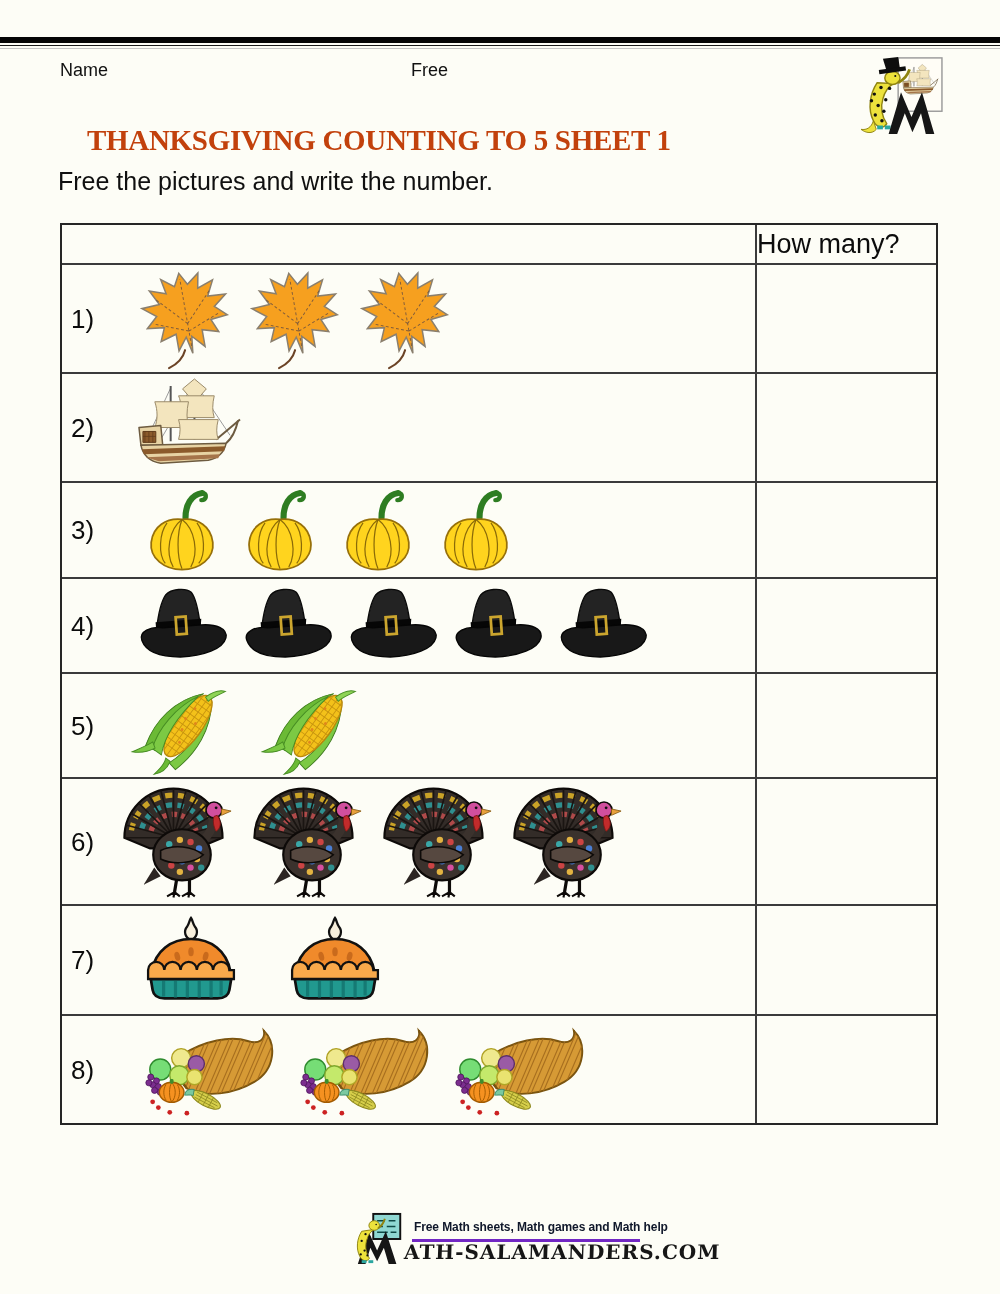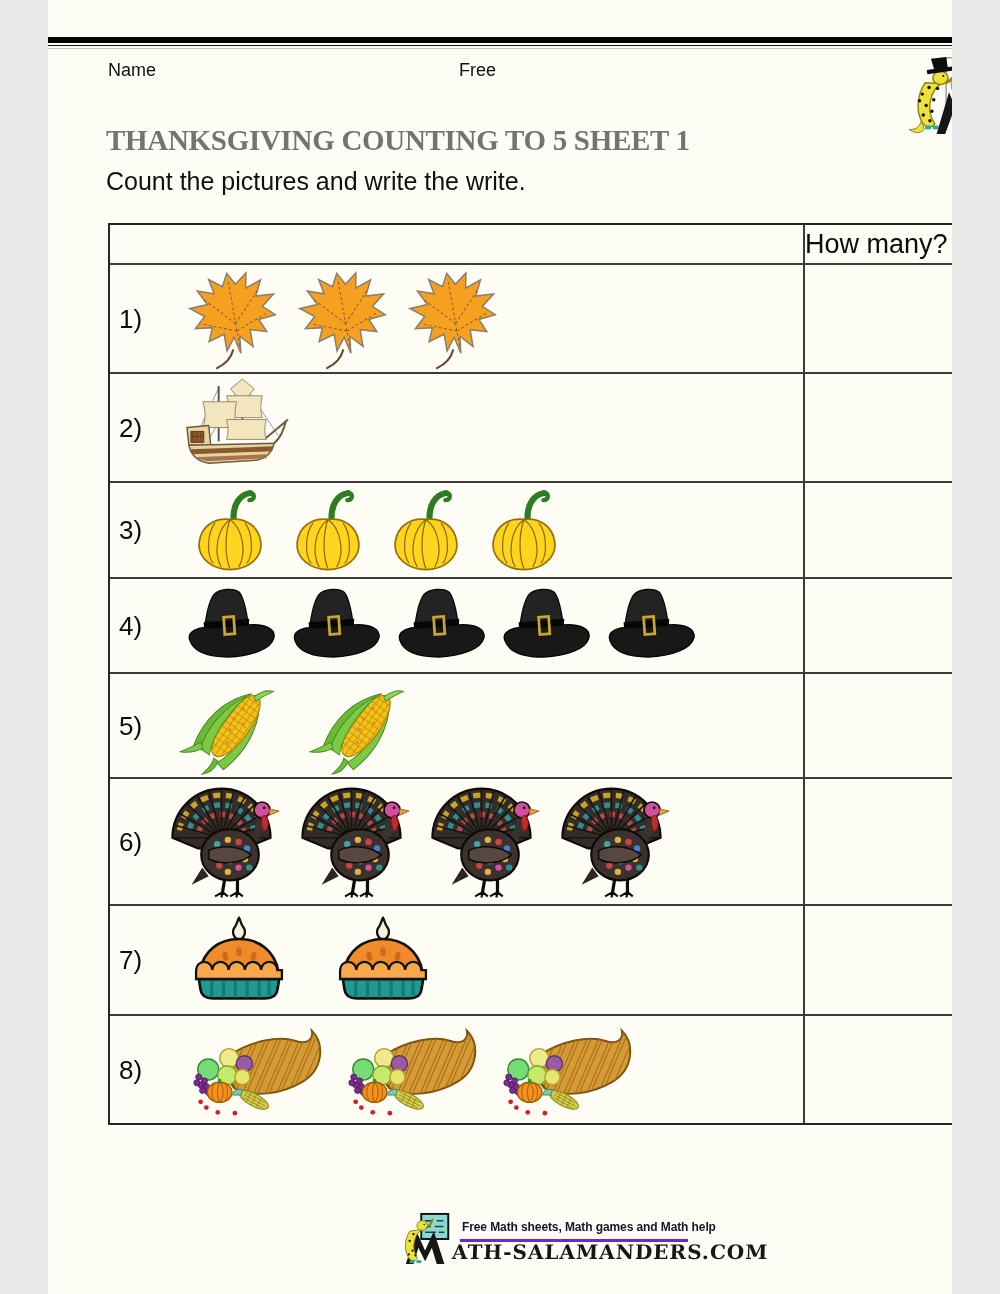--- a/index.html
+++ b/index.html
@@ -1,17 +1,17 @@
 <!DOCTYPE html>
 <html><head>
 <meta charset="utf-8">
 <style>
   html,body{margin:0;padding:0;}
   body{background:#e9e9e9;font-family:"Liberation Sans", sans-serif;}
-  .page{position:relative;width:904px;height:1294px;background:#FDFDF6;margin:0 auto;overflow:hidden;}
+  .page{position:relative;width:1000px;height:1294px;background:#FDFDF6;margin:0 auto;overflow:hidden;}
 
   .top-rule{position:absolute;left:0;top:37px;width:1000px;height:12px;}
   .top-rule .b1{height:6px;background:#050505;}
   .top-rule .b2{height:2px;background:#FDFDF6;}
   .top-rule .b3{height:1px;background:#1a1a1a;}
   .top-rule .b4{height:2px;background:#FDFDF6;}
   .top-rule .b5{height:1px;background:#c4c4c4;}
 
   .name-label{position:absolute;left:60px;top:60px;font-size:18px;color:#111;}
   .date-label{position:absolute;left:411px;top:60px;font-size:18px;color:#111;}
@@ -250,22 +250,22 @@
     <ellipse cx="36" cy="23" rx="8" ry="7" fill="#EDE23C" stroke="#8F8410" stroke-width="1.5"></ellipse>
     <circle cx="39" cy="21" r="1.1" fill="#111"></circle>
     <path d="M42 28 C48 25 52 20 54 14" stroke="#8F8410" stroke-width="3" fill="none"></path>
     <path d="M26 3 L42 1 L44 14 L30 16 Z" fill="#0D0D0D"></path>
     <path d="M22 17 L50 13" stroke="#0D0D0D" stroke-width="4.5"></path>
     <rect x="20" y="73" width="6" height="4" fill="#2AA6A0"></rect>
       <rect x="28" y="73" width="6" height="4" fill="#2AA6A0"></rect>
     <path d="M32 82 L45 38 L56 64 L67 38 L80 82 L71 82 L66 60 L57 80 L49 60 L41 82 Z" fill="#161616"></path>
   </svg>
 
-  <h1 class="page-title" style="color: #737373;">THANKSGIVING COUNTING TO 5 SHEET 1</h1>
-  <p class="instructions">Count the pictures and write the write.</p>
+  <h1 class="page-title" style="color: #c2410c; margin-left: 29px;">THANKSGIVING COUNTING TO 5 SHEET 1</h1>
+  <p class="instructions">Free the pictures and write the number.</p>
 
   <div class="wtable">
     <div class="thead">
       <div class="cell-left"></div>
       <div class="cell-right howmany">How many?</div>
     </div>
     <div id="tbody">
         <div class="trow" style="height: 109px;">
     <div class="cell-left">
       <span class="rownum">1)</span>

